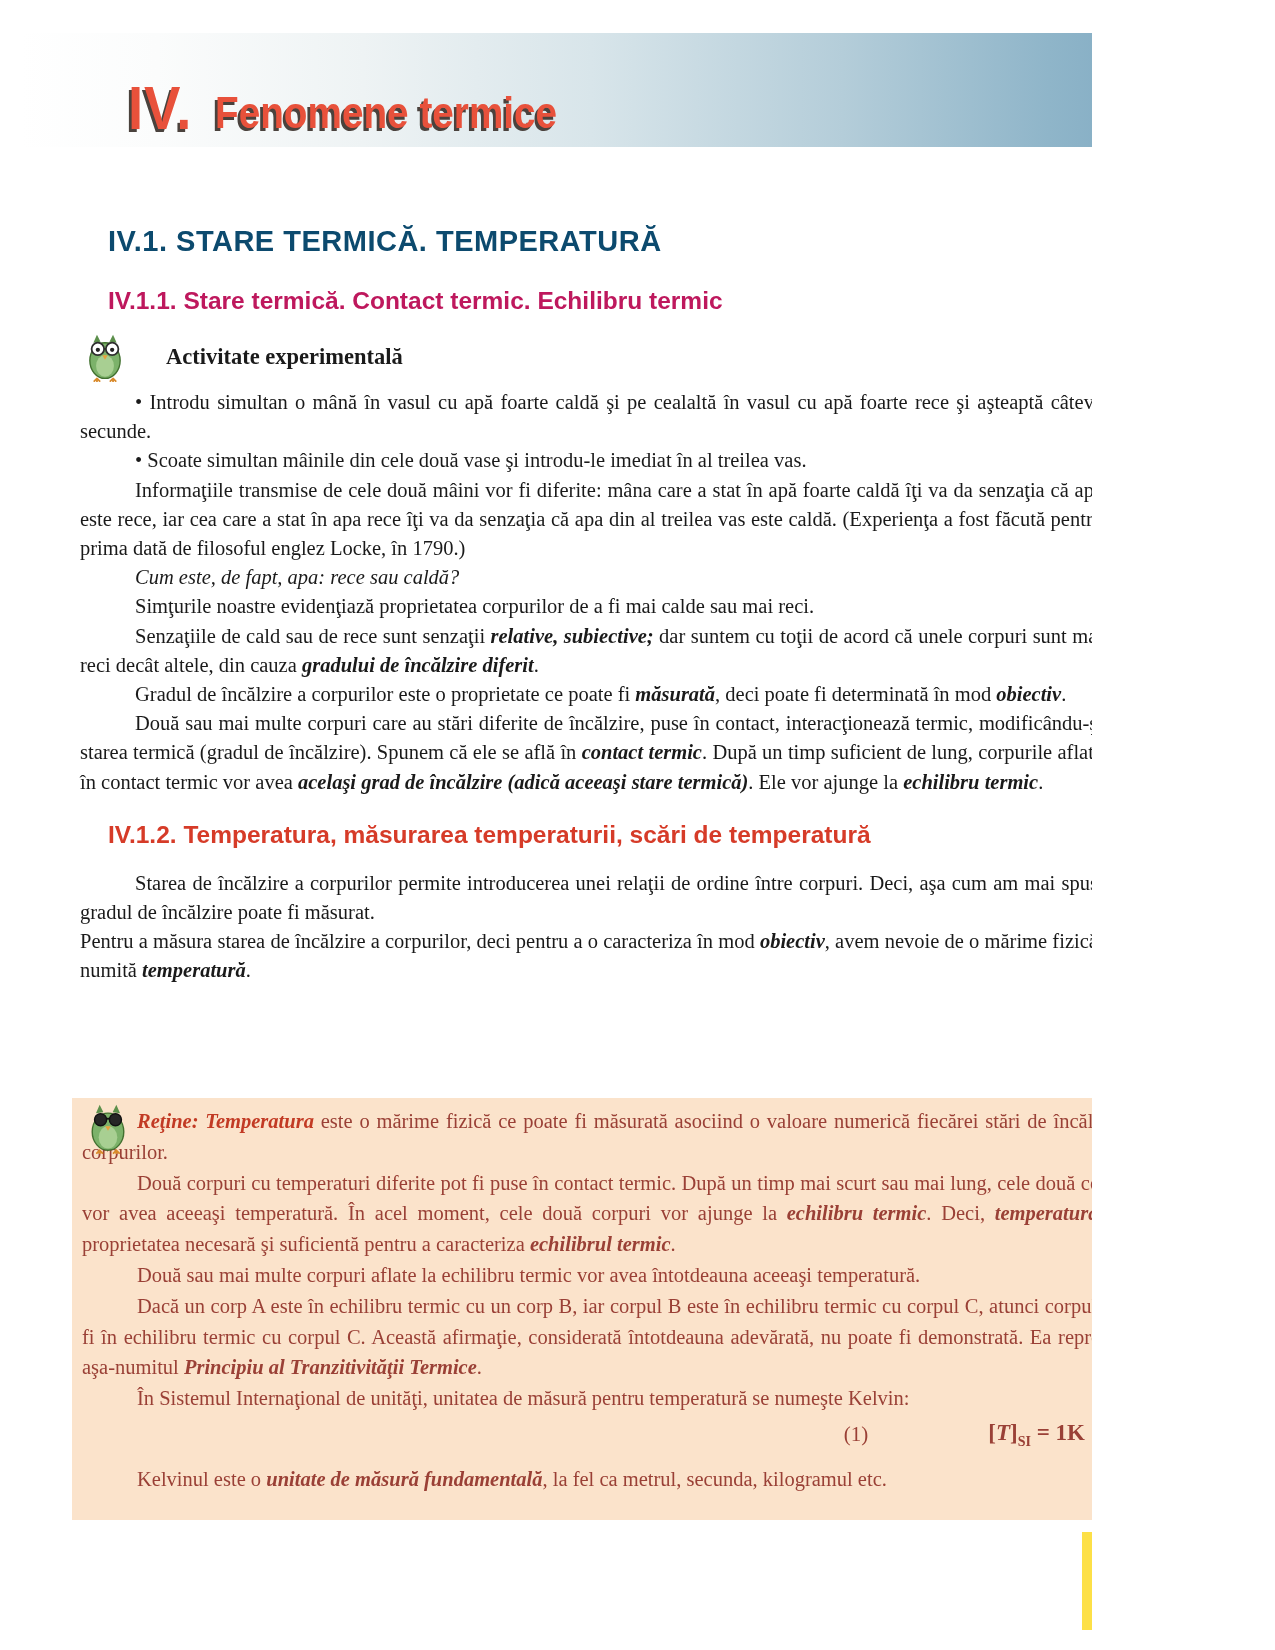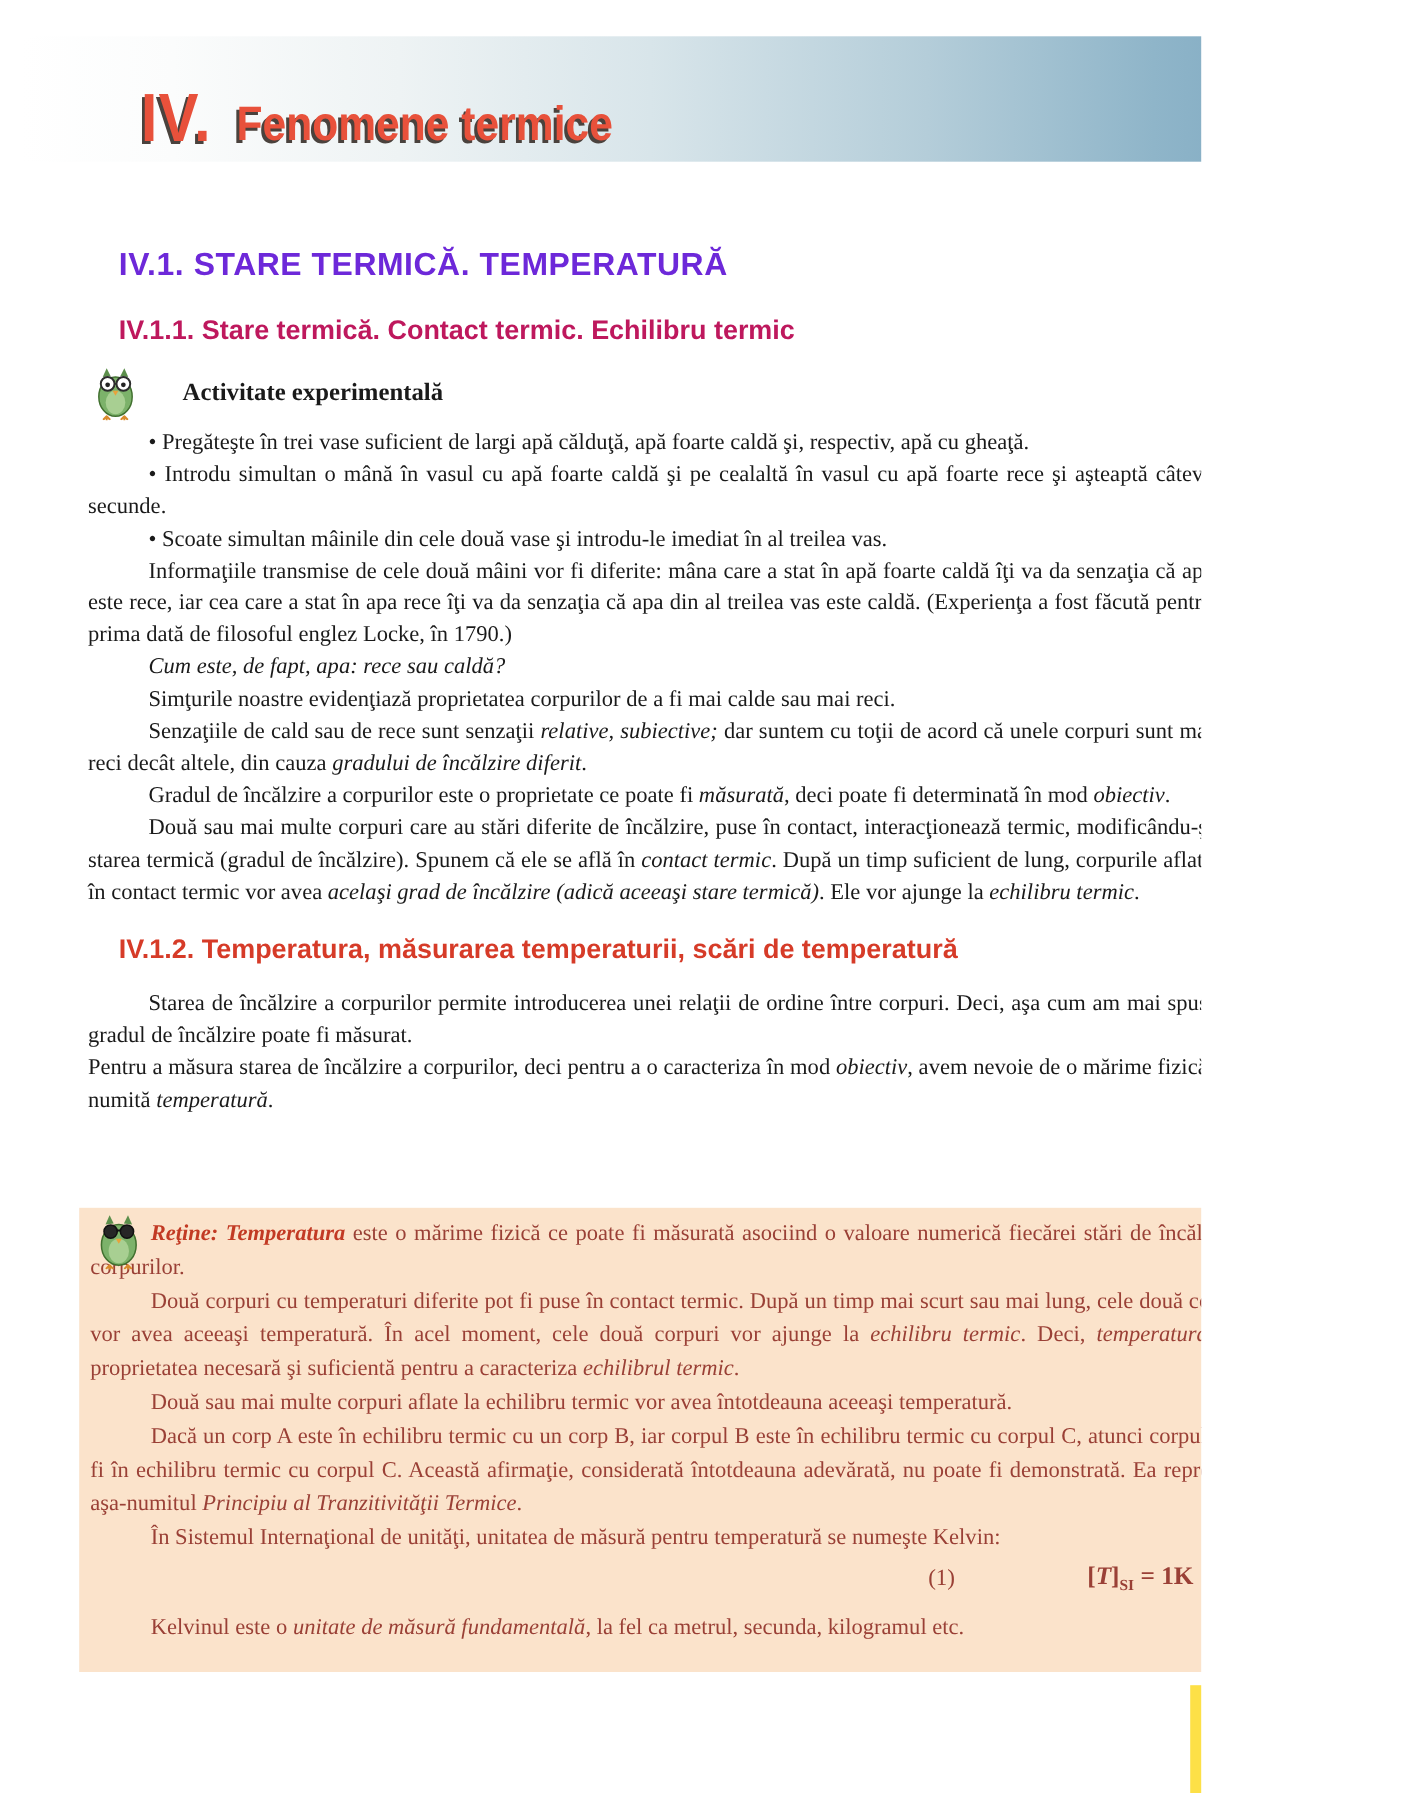--- a/index.html
+++ b/index.html
@@ -22,33 +22,33 @@
           background:#5e92ae;border-bottom:3px solid #23211f;}
 
   
   .atom-strip{position:absolute;left:1163px;top:160px;width:95px;height:616px;
           background:#0a0a10;outline:1px solid #8ea8b5;}
   .atom-strip svg{display:block;width:100%;height:100%;}
 
   
   .column{position:absolute;left:80px;top:224px;width:1023px;}
   .h-main{font-family:"Liberation Sans",sans-serif;font-weight:bold;font-size:29px;
-          line-height:34px;color:#6d28d9;margin:0 0 28px 0;padding-left:28px;letter-spacing:.5px;}
+          line-height:34px;color:#0c4a6e;margin:0 0 28px 0;padding-left:28px;letter-spacing:.5px;}
   .h-sub{font-family:"Liberation Sans",sans-serif;font-weight:bold;font-size:24.5px;
           line-height:30px;color:#be185d;margin:0 0 18px 0;padding-left:28px;}
   .h-sub2{font-family:"Liberation Sans",sans-serif;font-weight:bold;font-size:24.5px;
           line-height:32px;color:#d63b28;margin:22px 0 18px 0;padding-left:28px;}
   .activity-row{display:flex;align-items:center;height:46px;margin:0 0 8px 0;gap:24px;}
   .owl{width:46px;height:50px;flex:0 0 auto;margin-left:2px;}
   .activity-label{font-weight:bold;font-size:22.5px;margin-left:14px;}
 
   
   .para{margin:0;font-size:20.5px;line-height:29.2px;text-align:justify;text-indent:55px;}
   .para.plain{text-indent:0;}
-  .bi{font-weight:normal;font-style:italic;}
+  .bi{font-weight:bold;font-style:italic;}
   .it{font-style:italic;}
 
   
   .note-box{position:absolute;left:72px;top:1098px;width:1080px;height:422px;
           background:#fbe3cb;box-sizing:border-box;padding:8px 12px 0 10px;}
   .note-box .para{color:#9a4036;line-height:30.8px;}
   .note-box .lead{font-weight:bold;font-style:italic;color:#c23a24;}
   .note-owl{position:absolute;left:12px;top:4px;width:48px;height:52px;}
   .formula-row{position:relative;height:46px;margin:2px 0 2px 0;color:#9a4036;}
   .formula{position:absolute;left:0;right:0;text-align:right;top:4px;
@@ -152,21 +152,20 @@
         <line x1="24" y1="19" x2="26" y2="19" stroke="#2d2d2d" stroke-width="2"></line>
         <circle cx="17" cy="20" r="2.4" fill="#222222"></circle>
           <circle cx="33" cy="20" r="2.4" fill="#222222"></circle>
         <path d="M22 26 L28 26 L25 31 Z" fill="#e8a23c"></path>
         <path d="M16 52 l-3 3 M16 52 l0 4 M16 52 l3 3 M34 52 l-3 3 M34 52 l0 4 M34 52 l3 3" stroke="#d98a2b" stroke-width="2" stroke-linecap="round"></path>
       </svg>
       <span class="activity-label">Activitate experimentală</span>
     </div>
 
     <div>
-        <p class="para bullet"><span>• </span><span>Pregăteşte în trei vase suficient de largi apă călduţă, apă foarte caldă şi, respectiv, apă cu gheaţă.</span></p>
         <p class="para bullet"><span>• </span><span>Introdu simultan o mână în vasul cu apă foarte caldă şi pe cealaltă în vasul cu apă foarte rece şi aşteaptă câteva secunde.</span></p>
         <p class="para bullet"><span>• </span><span>Scoate simultan mâinile din cele două vase şi introdu-le imediat în al treilea vas.</span></p>
         <p class="para indent"><span>Informaţiile transmise de cele două mâini vor fi diferite: mâna care a stat în apă foarte caldă îţi va da senzaţia că apa este rece, iar cea care a stat în apa rece îţi va da senzaţia că apa din al treilea vas este caldă. (Experienţa a fost făcută pentru prima dată de filosoful englez Locke, în 1790.)</span></p>
         <p class="para indent"><span class="it">Cum este, de fapt, apa: rece sau caldă?</span></p>
         <p class="para indent"><span>Simţurile noastre evidenţiază proprietatea corpurilor de a fi mai calde sau mai reci.</span></p>
         <p class="para indent"><span>Senzaţiile de cald sau de rece sunt senzaţii </span><span class="bi">relative, subiective;</span><span> dar suntem cu toţii de acord că unele corpuri sunt mai reci decât altele, din cauza </span><span class="bi">gradului de încălzire diferit</span><span>.</span></p>
         <p class="para indent"><span>Gradul de încălzire a corpurilor este o proprietate ce poate fi </span><span class="bi">măsurată</span><span>, deci poate fi determinată în mod </span><span class="bi">obiectiv</span><span>.</span></p>
         <p class="para indent"><span>Două sau mai multe corpuri care au stări diferite de încălzire, puse în contact, interacţionează termic, modificându-şi starea termică (gradul de încălzire). Spunem că ele se află în </span><span class="bi">contact termic</span><span>. După un timp suficient de lung, corpurile aflate în contact termic vor avea </span><span class="bi">acelaşi grad de încălzire (adică aceeaşi stare termică)</span><span>. Ele vor ajunge la </span><span class="bi">echilibru termic</span><span>.</span></p>
       </div>
 

